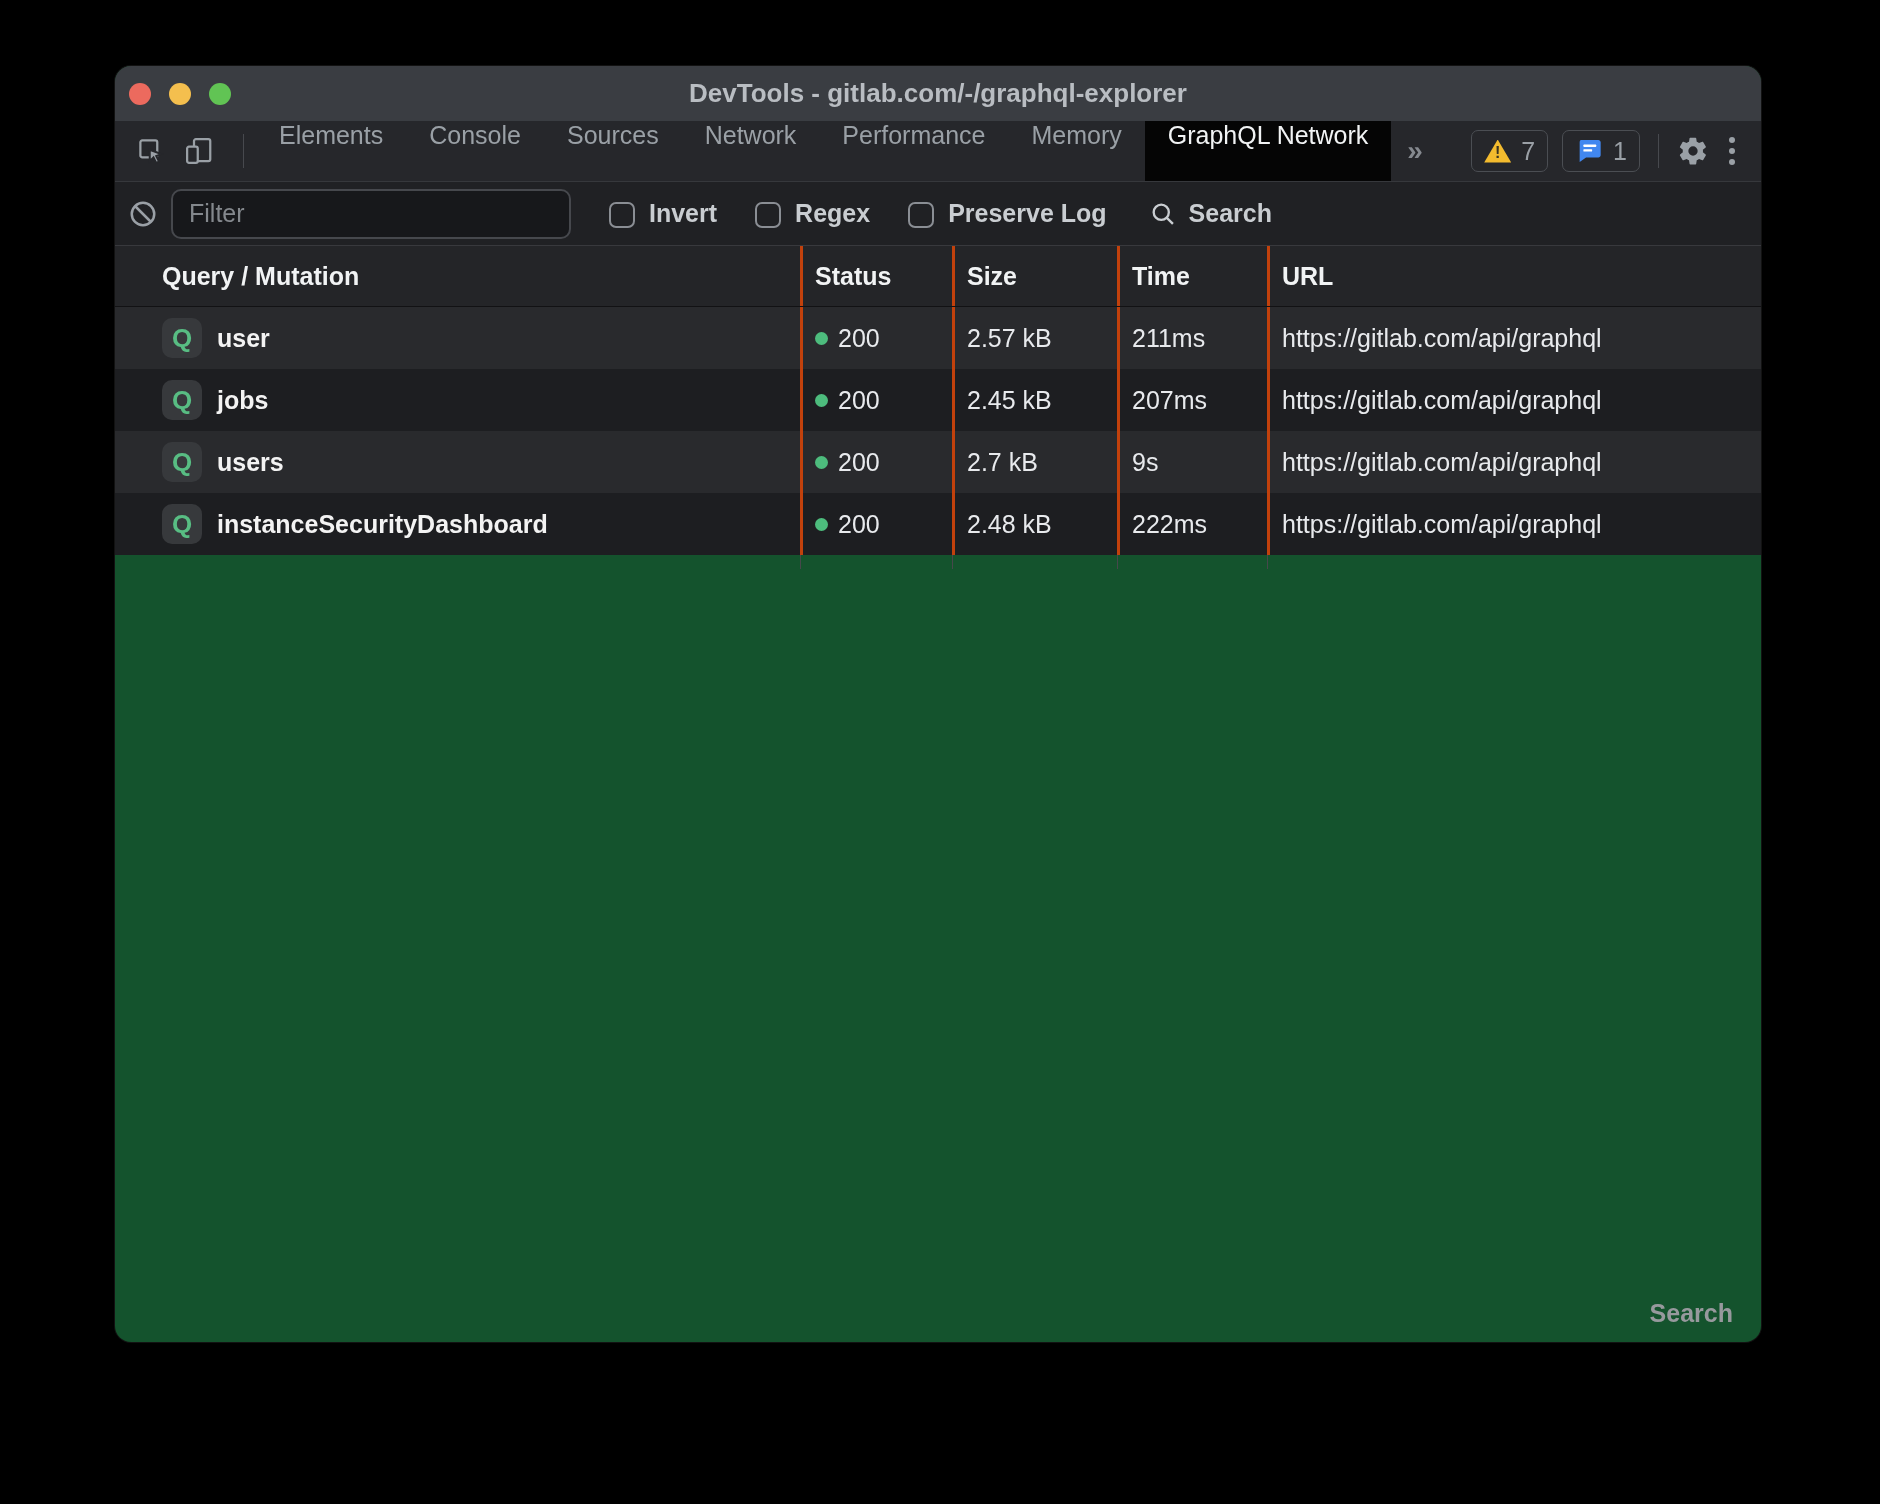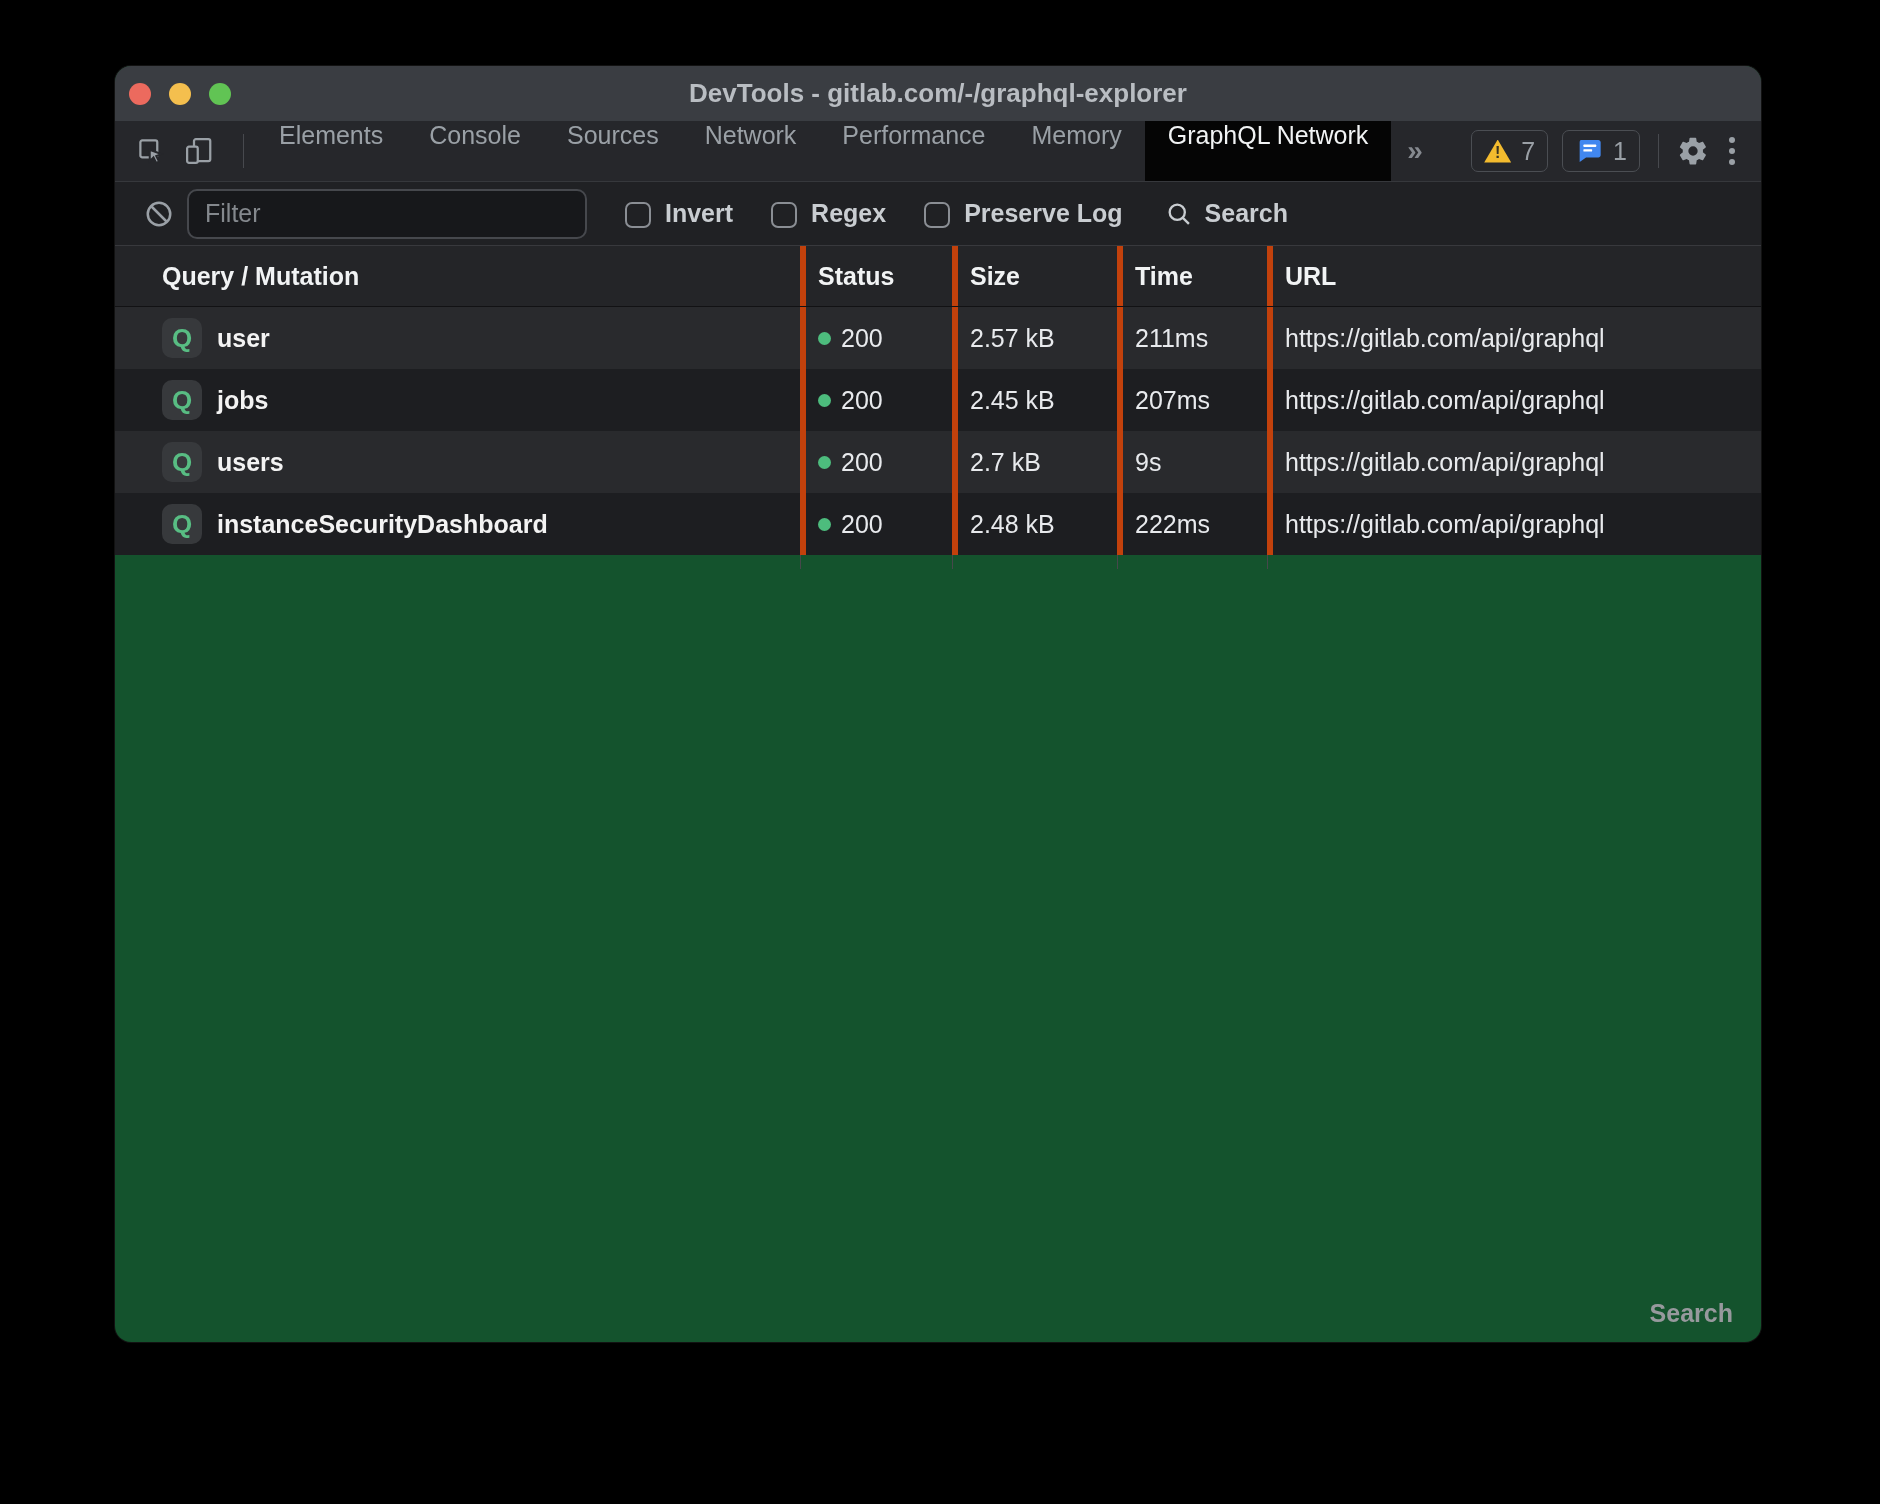--- a/index.html
+++ b/index.html
@@ -37,39 +37,39 @@
          clip-path:polygon(50% 0,100% 100%,0 100%); position:relative; }
   .tri::after { content:"!"; position:absolute; left:50%; top:58%;
                 transform:translate(-50%,-50%); color:#3a3320;
                 font-size:16px; font-weight:800; }
   .tb-sep2 { width:1px; height:34px; background:#47494e; margin:0 4px; }
   .kebab { display:flex; flex-direction:column; gap:5px; padding:0 6px; }
   .kebab span { width:6px; height:6px; border-radius:50%; background:#9aa0a6; }
 
   
   .filterbar { height:64px; background:#202124; border-top:1px solid #36383c;
-               display:flex; align-items:center; padding-left:28px; }
+               display:flex; align-items:center; padding-left:12px; }
   .filter-input { width:400px; height:50px; margin-left:12px; background:#17181b;
                   border:2px solid #46484d; border-radius:10px; color:#e8eaed;
                   font-size:25px; padding:0 16px; outline:none;
                   font-family:"Liberation Sans", sans-serif; }
   .filter-input::placeholder { color:#84888d; }
   .chk-group { display:flex; align-items:flex-end; gap:14px; margin-left:38px; }
   .chk { appearance:none; -webkit-appearance:none; width:26px; height:26px;
          border:2px solid #8a8e94; border-radius:7px; background:transparent; }
   .chk-label { font-size:25px; font-weight:700; color:#c9cdd1; }
   .search-group { display:flex; align-items:center; gap:12px; margin-left:42px; }
   .search-label { font-size:25px; font-weight:700; color:#c9cdd1; }
 
   
   .grid-row { display:grid; grid-template-columns:650px 152px 165px 150px 1fr;padding-left:35px; }
   .thead { height:62px; background:#242528; border-top:1px solid #38393d;
            border-bottom:1px solid #121214; font-weight:700; color:#f1f3f4; font-size:25px; }
   .cell { display:flex; align-items:center; padding-left:12px;
-          border-left:6px solid #c2410c; overflow:hidden; white-space:nowrap; }
+          border-left:3px solid #c2410c; overflow:hidden; white-space:nowrap; }
   .cell:first-child { border-left:none; }
   .trow { height:62px; font-size:25px; color:#e8eaed; }
   .trow.odd  { background:#292a2d; }
   .trow.even { background:#1d1e21; }
   .name-cell { gap:15px; font-weight:700; color:#f3f3f3; }
   .qbadge { width:40px; height:40px; border-radius:10px; background:#37393c;
             display:flex; align-items:center; justify-content:center;
             font-weight:700; font-size:26px; color:#58bd83; flex:none; }
   .dot { width:13px; height:13px; border-radius:50%; background:#4dbc7d;
          margin-right:10px; flex:none; }

